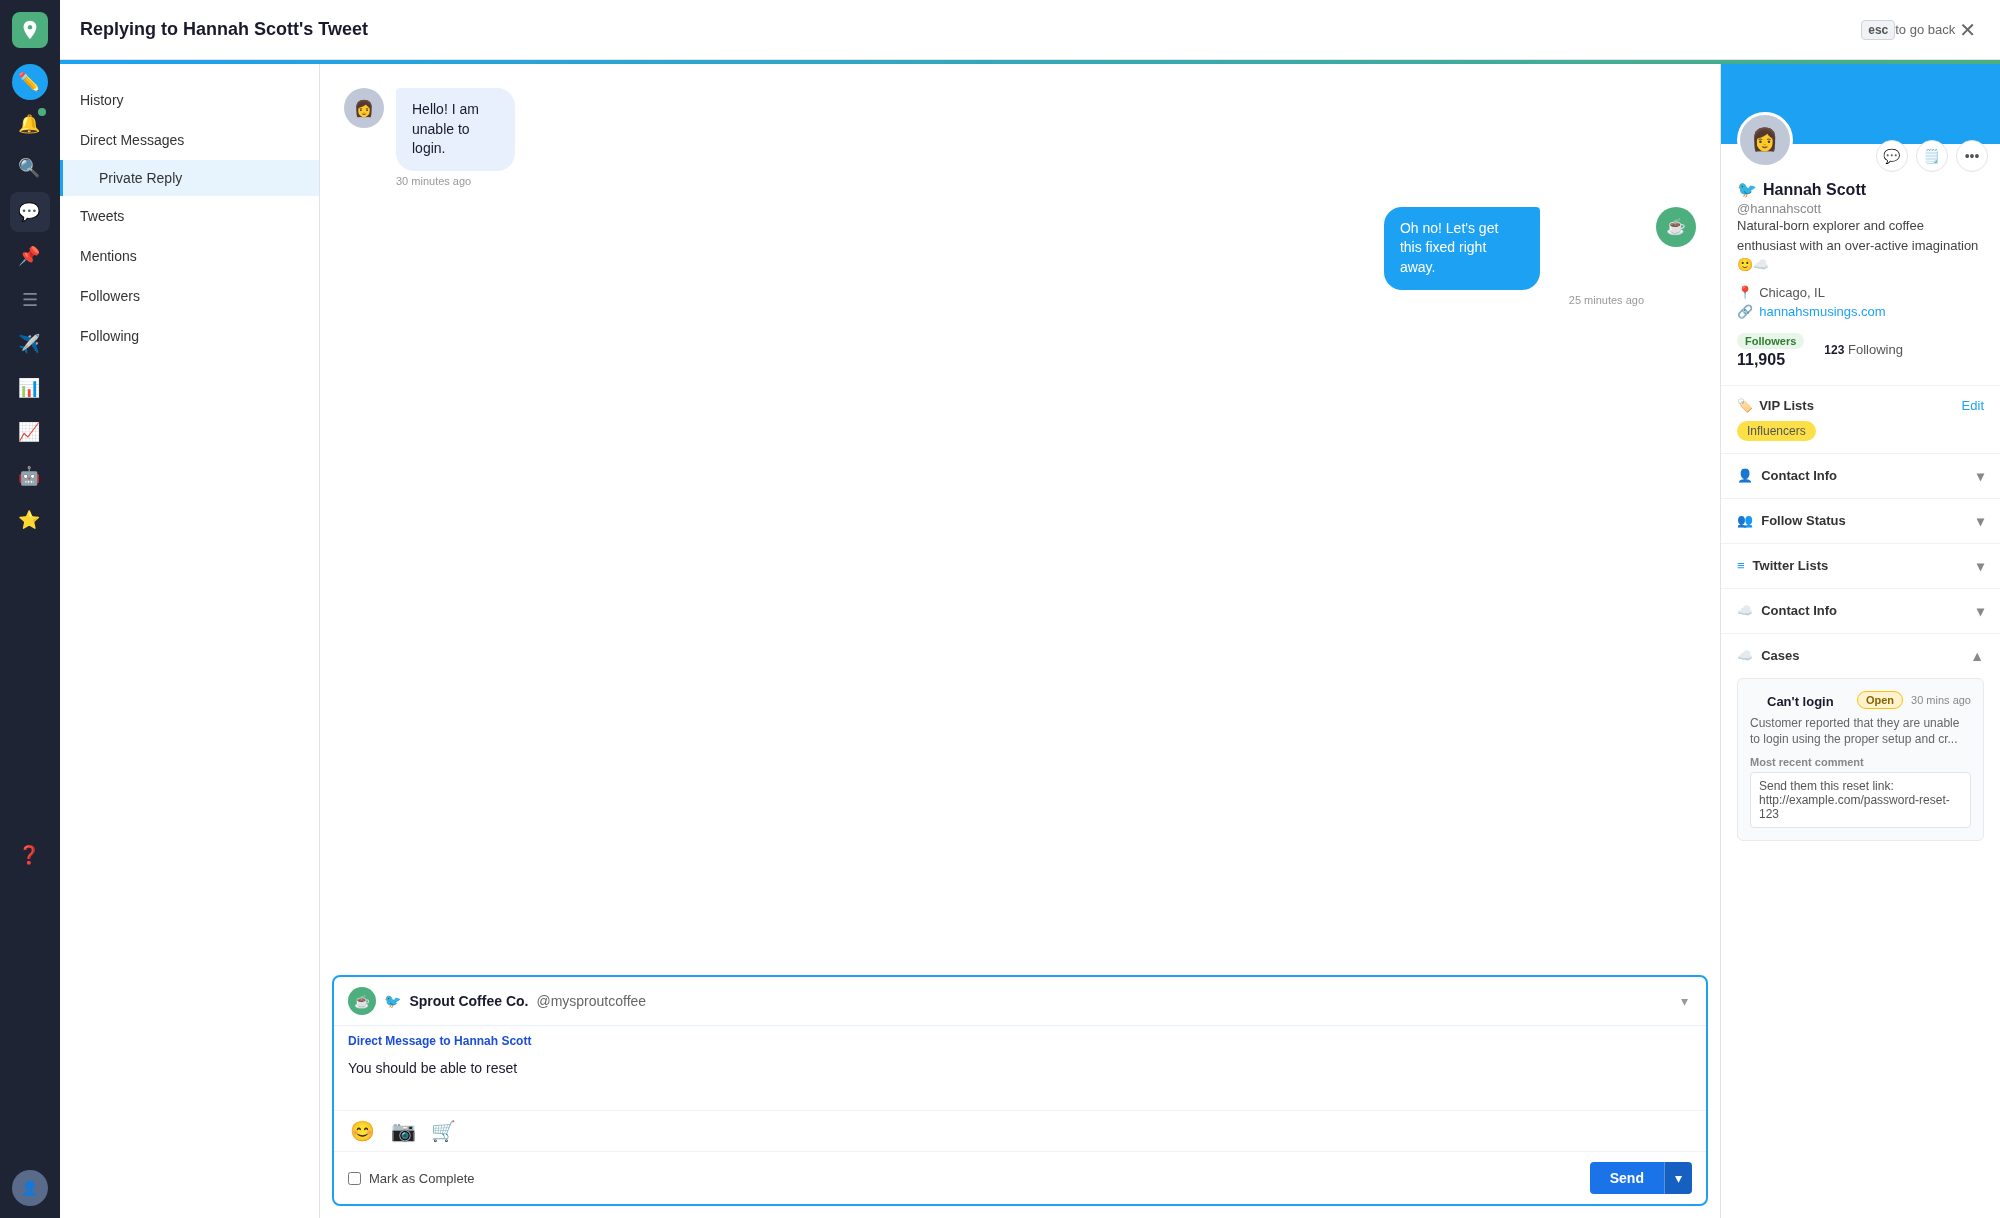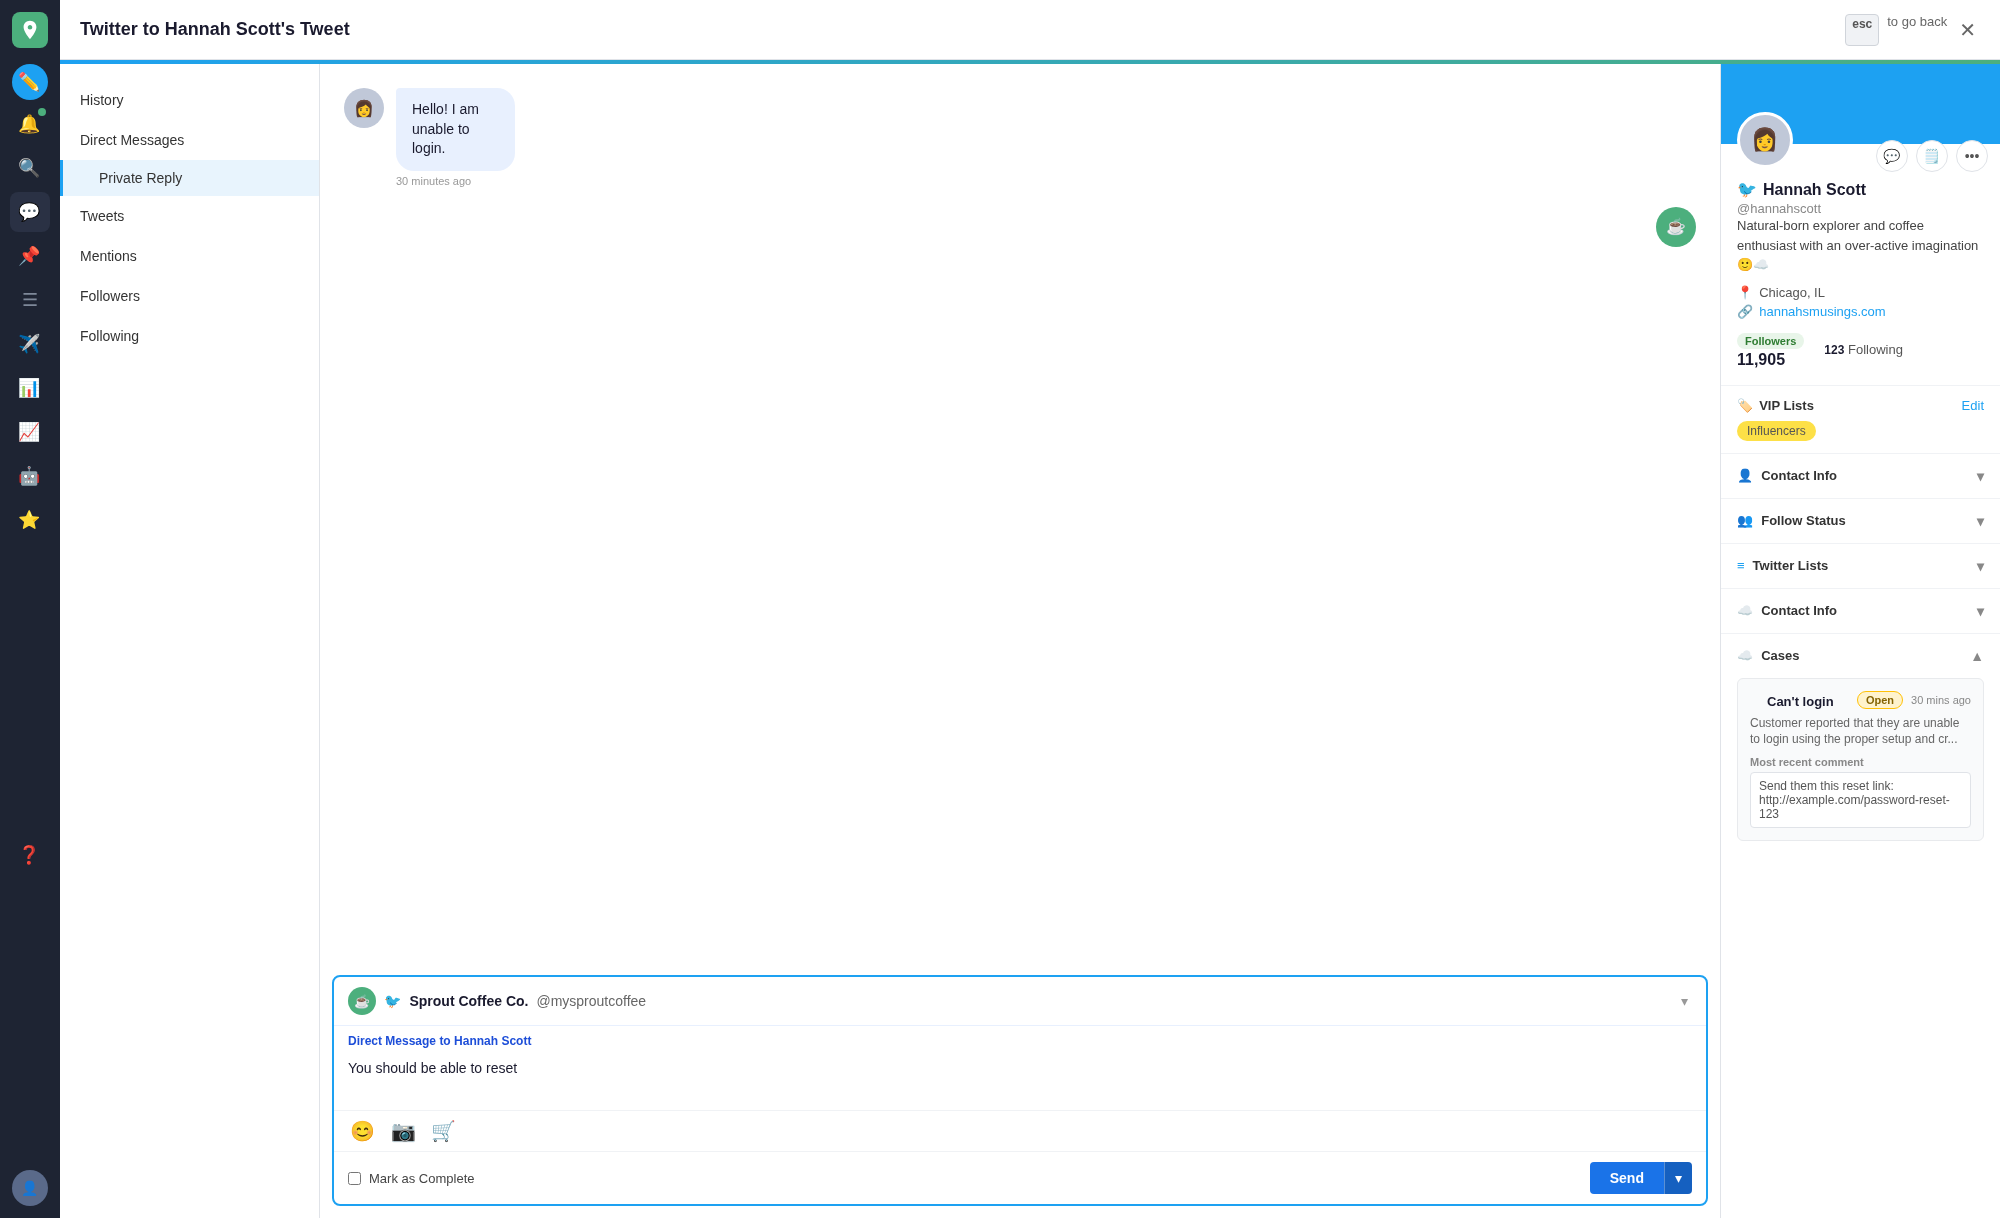--- a/index.html
+++ b/index.html
@@ -62,21 +62,21 @@
       background: #fff;
       border-bottom: 1px solid #e0e3e8;
       padding: 0 20px;
       height: 60px;
       display: flex;
       align-items: center;
       justify-content: space-between;
       flex-shrink: 0;
     }
     .top-bar-title { font-size: 18px; font-weight: 600; color: #1a1a2e; }
-    .top-bar-right { display: flex; gap: 8px; }
+    .top-bar-right { display: flex; align-items: center; }
     .esc-badge {
       background: #f0f2f5;
       border: 1px solid #d0d4da;
       border-radius: 4px;
       padding: 2px 6px;
       font-size: 12px;
       color: #555;
       font-weight: 600;
     }
     .go-back-text { font-size: 13px; color: #666; }
@@ -427,21 +427,21 @@
     <span>❓</span>
   </div>
   <div class="nav-avatar">
     <span>👤</span>
   </div>
 </div>
 
 <div class="main-area">
 
   <div class="top-bar">
-    <span class="top-bar-title">Twitter to Hannah Scott's Tweet</span>
+    <span class="top-bar-title">Replying to Hannah Scott's Tweet</span>
     <div class="top-bar-right">
       <span class="esc-badge">esc</span>
       <span class="go-back-text">to go back</span>
       <button class="close-btn">✕</button>
     </div>
   </div>
 
   <div class="accent-bar"></div>
 
   <div class="content-layout">
@@ -465,20 +465,24 @@
           </div>
           <div class="msg-col">
             <div class="msg-bubble incoming">Hello! I am unable to login.</div>
             <div class="msg-time">30 minutes ago</div>
           </div>
         </div>
 
         <div class="message-row outgoing">
           <div class="msg-avatar" style="background:#4caf7d;">
             <span>☕</span>
+          </div>
+          <div class="msg-col">
+            <div class="msg-bubble outgoing">Oh no! Let's get this fixed right away.</div>
+            <div class="msg-time right">25 minutes ago</div>
           </div>
         </div>
 
       </div>
 
       <div class="reply-box">
         <div class="reply-box-header">
           <div class="reply-box-sender">
             <div class="reply-box-avatar">
               <span>☕</span>

